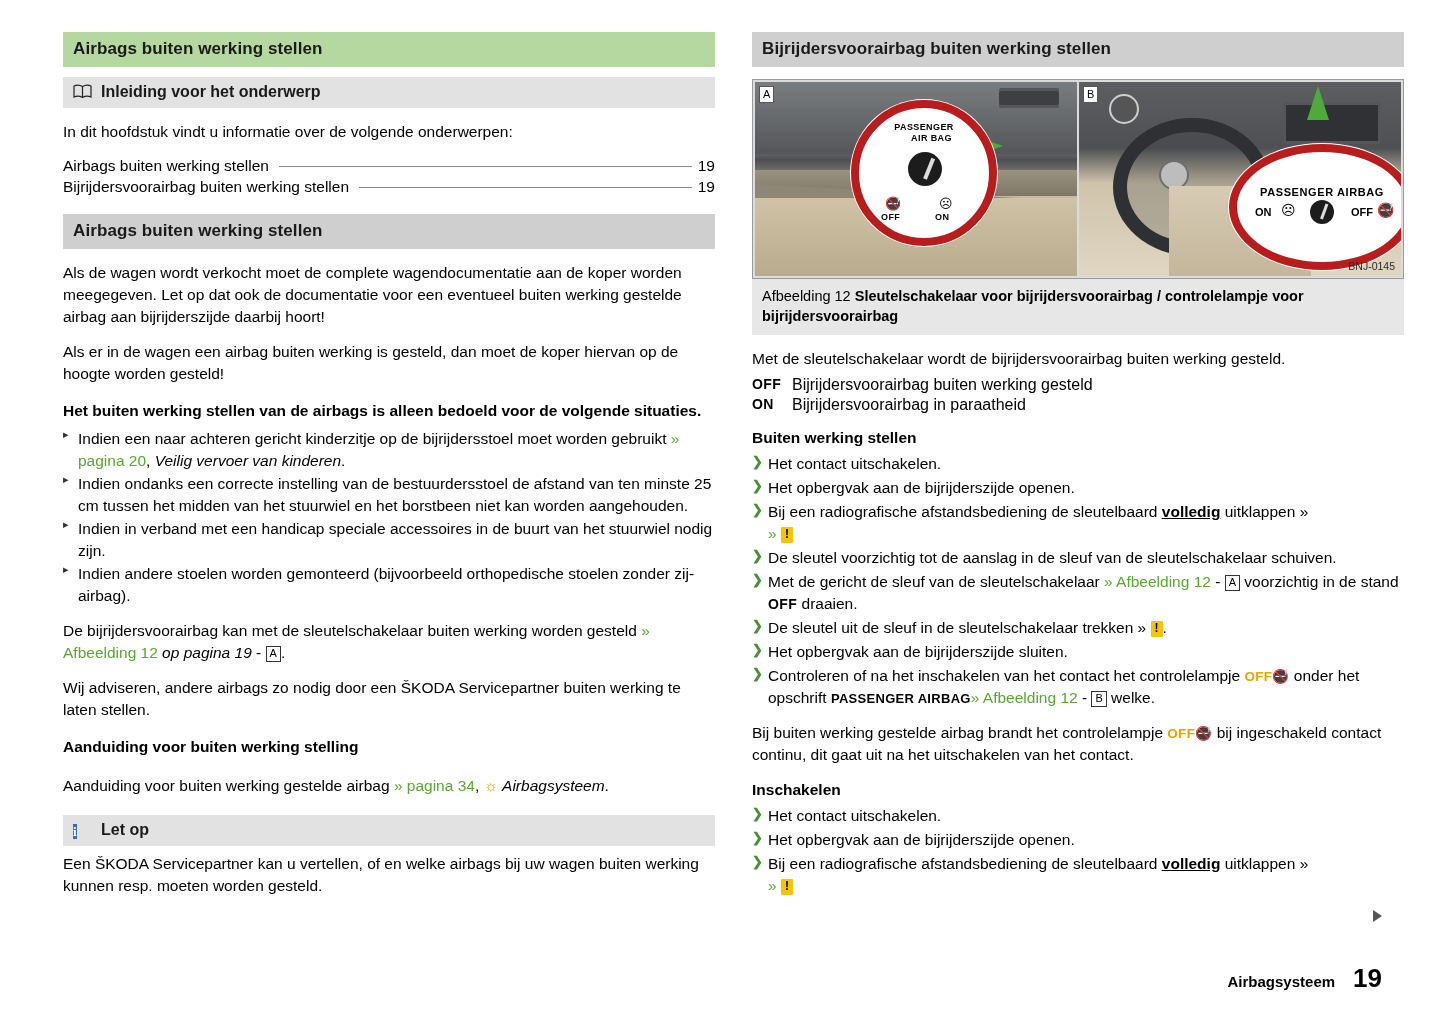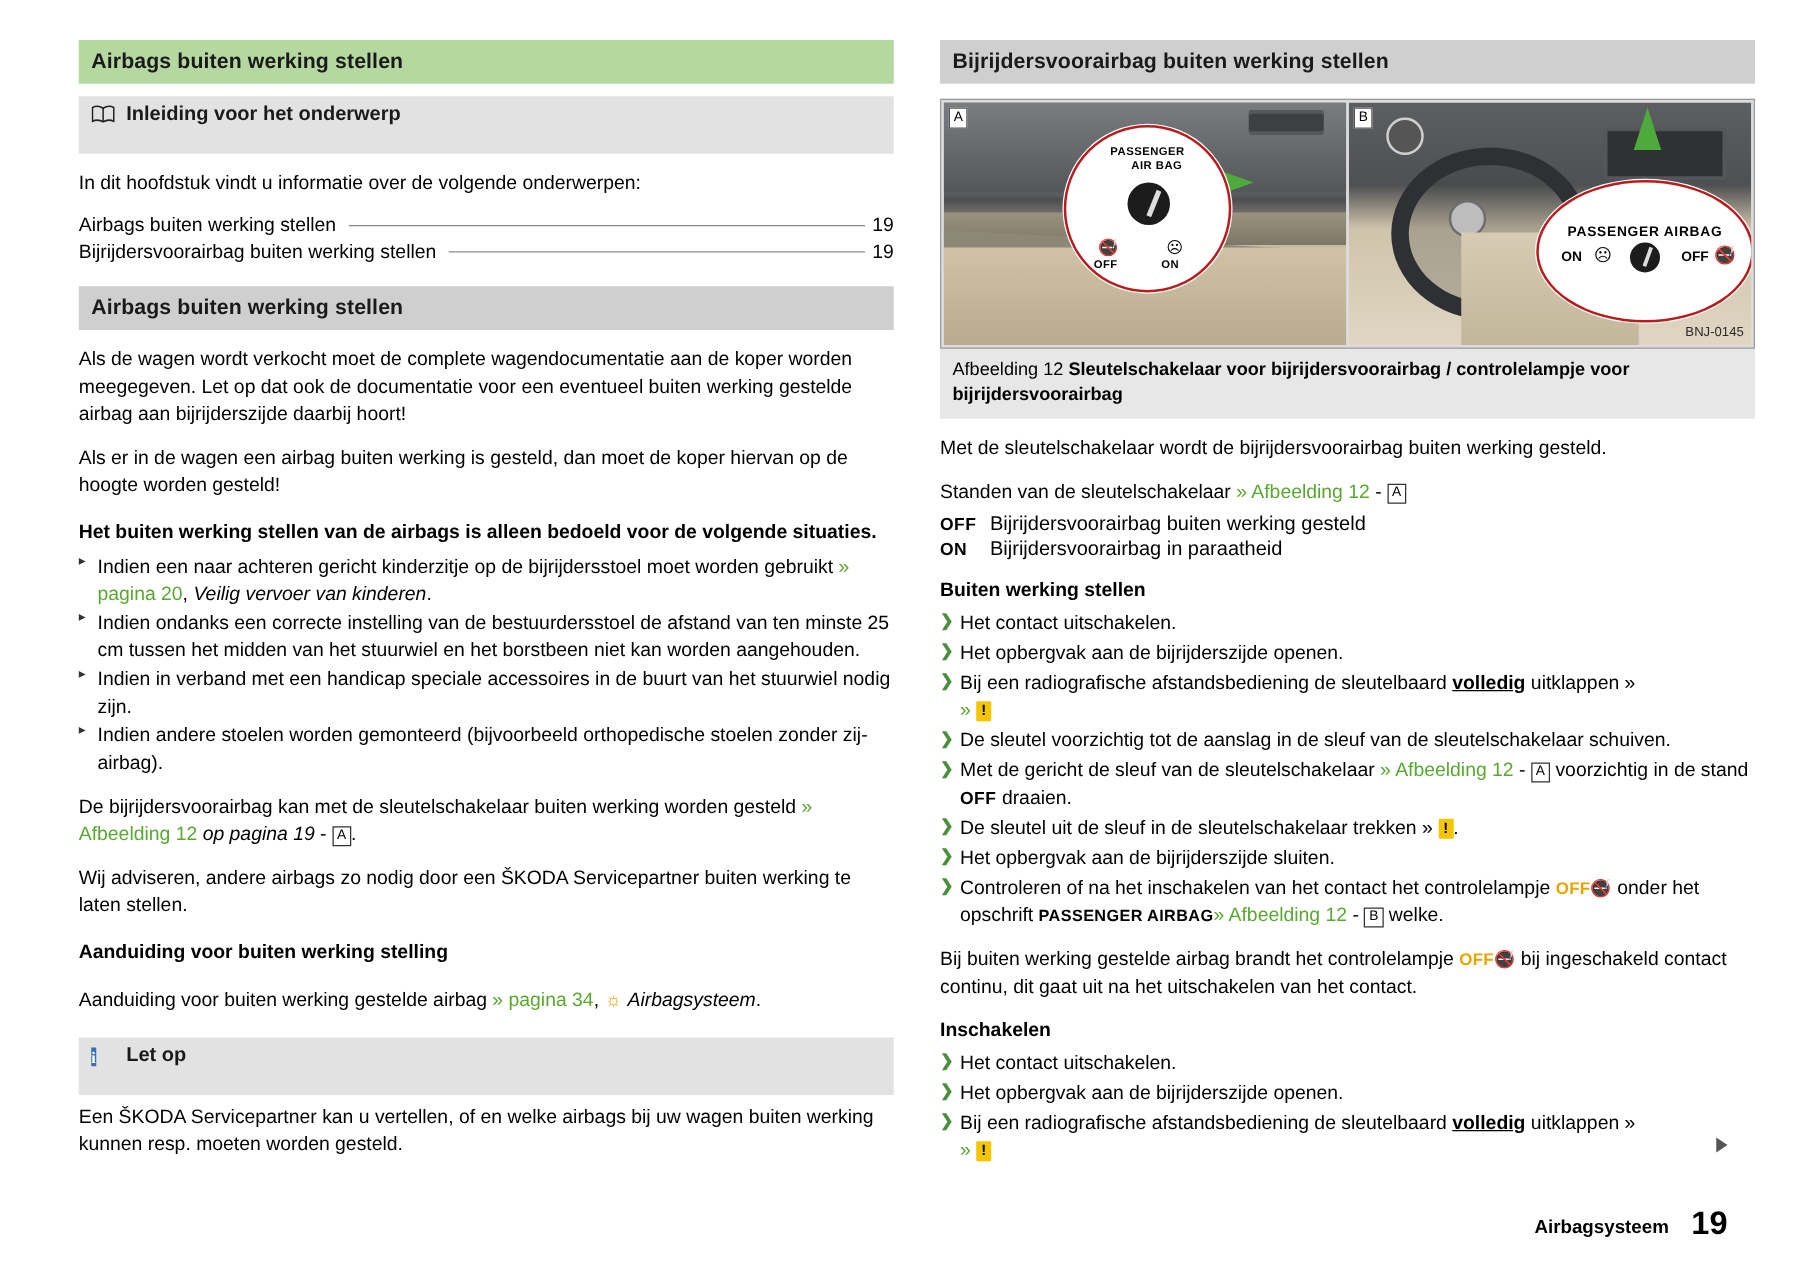--- a/index.html
+++ b/index.html
@@ -43,21 +43,21 @@
     font-size: 17px;
     font-weight: bold;
     padding: 7px 10px 8px 10px;
     color: #1a1a1a;
     letter-spacing: 0.1px;
   }
   .h-sub {
     background: #e2e2e2;
     font-size: 16px;
     font-weight: bold;
-    padding: 6px 10px 22px 10px;
+    padding: 6px 10px 7px 10px;
     display: flex;
     align-items: flex-end;
     gap: 9px;
     color: #1a1a1a;
   }
   .h-bold {
     font-size: 15.5px;
     font-weight: bold;
     margin: 16px 0 2px 0;
     line-height: 1.35;
@@ -293,21 +293,21 @@
     background: #2f3134; border: 3px solid #54565a; border-radius: 3px;
   }
   .ill-b .tunnel {
     position: absolute; left: 28%; bottom: 0; width: 44%; height: 90px;
     background: linear-gradient(180deg,#d7cbb5,#c3b69a);
   }
 
   
   .bubble {
     position: absolute;
-    border: 2px solid #b91c1c;
+    border: 8px solid #b91c1c;
     background: #ffffff;
     border-radius: 50%;
     z-index: 5;
     box-shadow: 0 0 0 1px #ffffff;
   }
   .bubble-tail {
     position: absolute;
     width: 0; height: 0;
     z-index: 4;
   }
@@ -469,23 +469,20 @@
       </div>
     </div>
 
     <div class="figcaption">
       <span>Afbeelding 12</span>
       <span class="cap-b">Sleutelschakelaar voor bijrijdersvoorairbag / controlelampje voor bijrijdersvoorairbag</span>
     </div>
 
     <p class="para">Met de sleutelschakelaar wordt de bijrijdersvoorairbag buiten werking gesteld.</p>
 
-    <p class="para">
-      <span>Standen van de sleutelschakelaar </span><span class="green">» Afbeelding 12</span><span> - </span><span class="boxref">A</span>
-    </p>
 
     <div style="margin-top:6px;">
       <div style="display:flex;gap:10px;margin-bottom:2px;">
         <span class="offon" style="width:30px;">OFF</span>
         <span class="txt">Bijrijdersvoorairbag buiten werking gesteld</span>
       </div>
       <div style="display:flex;gap:10px;">
         <span class="offon" style="width:30px;">ON</span>
         <span class="txt">Bijrijdersvoorairbag in paraatheid</span>
       </div>

